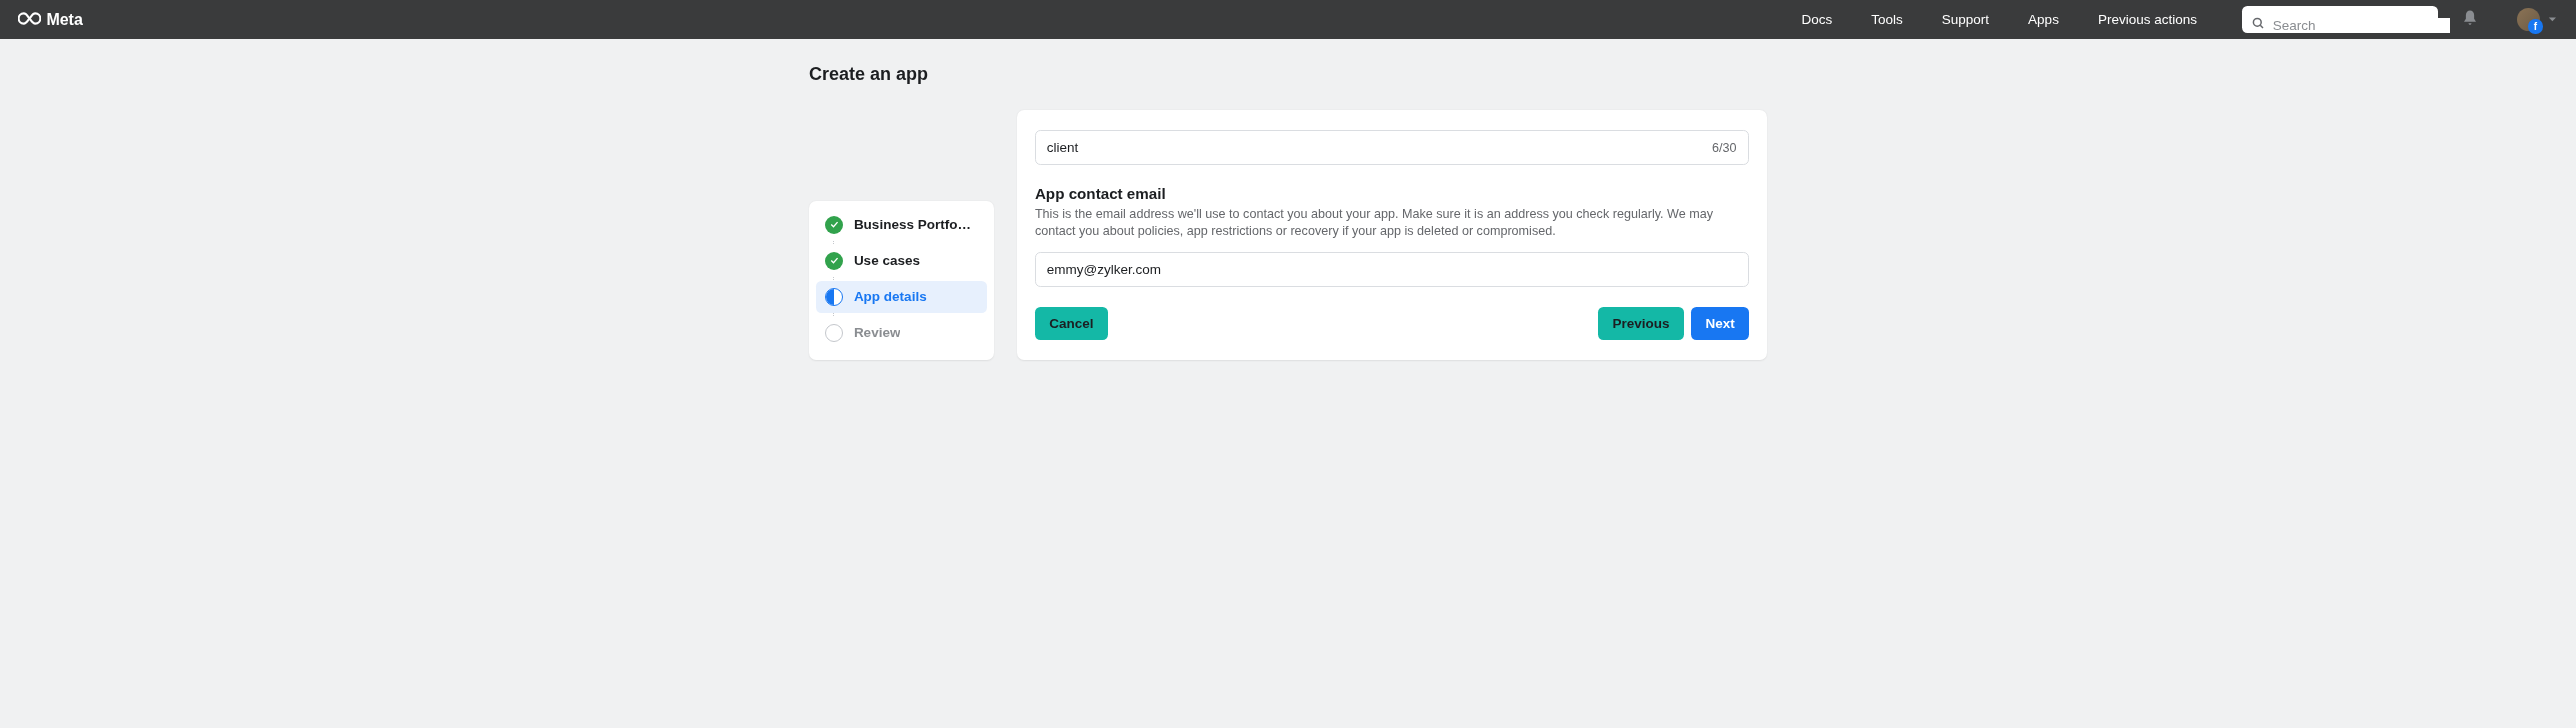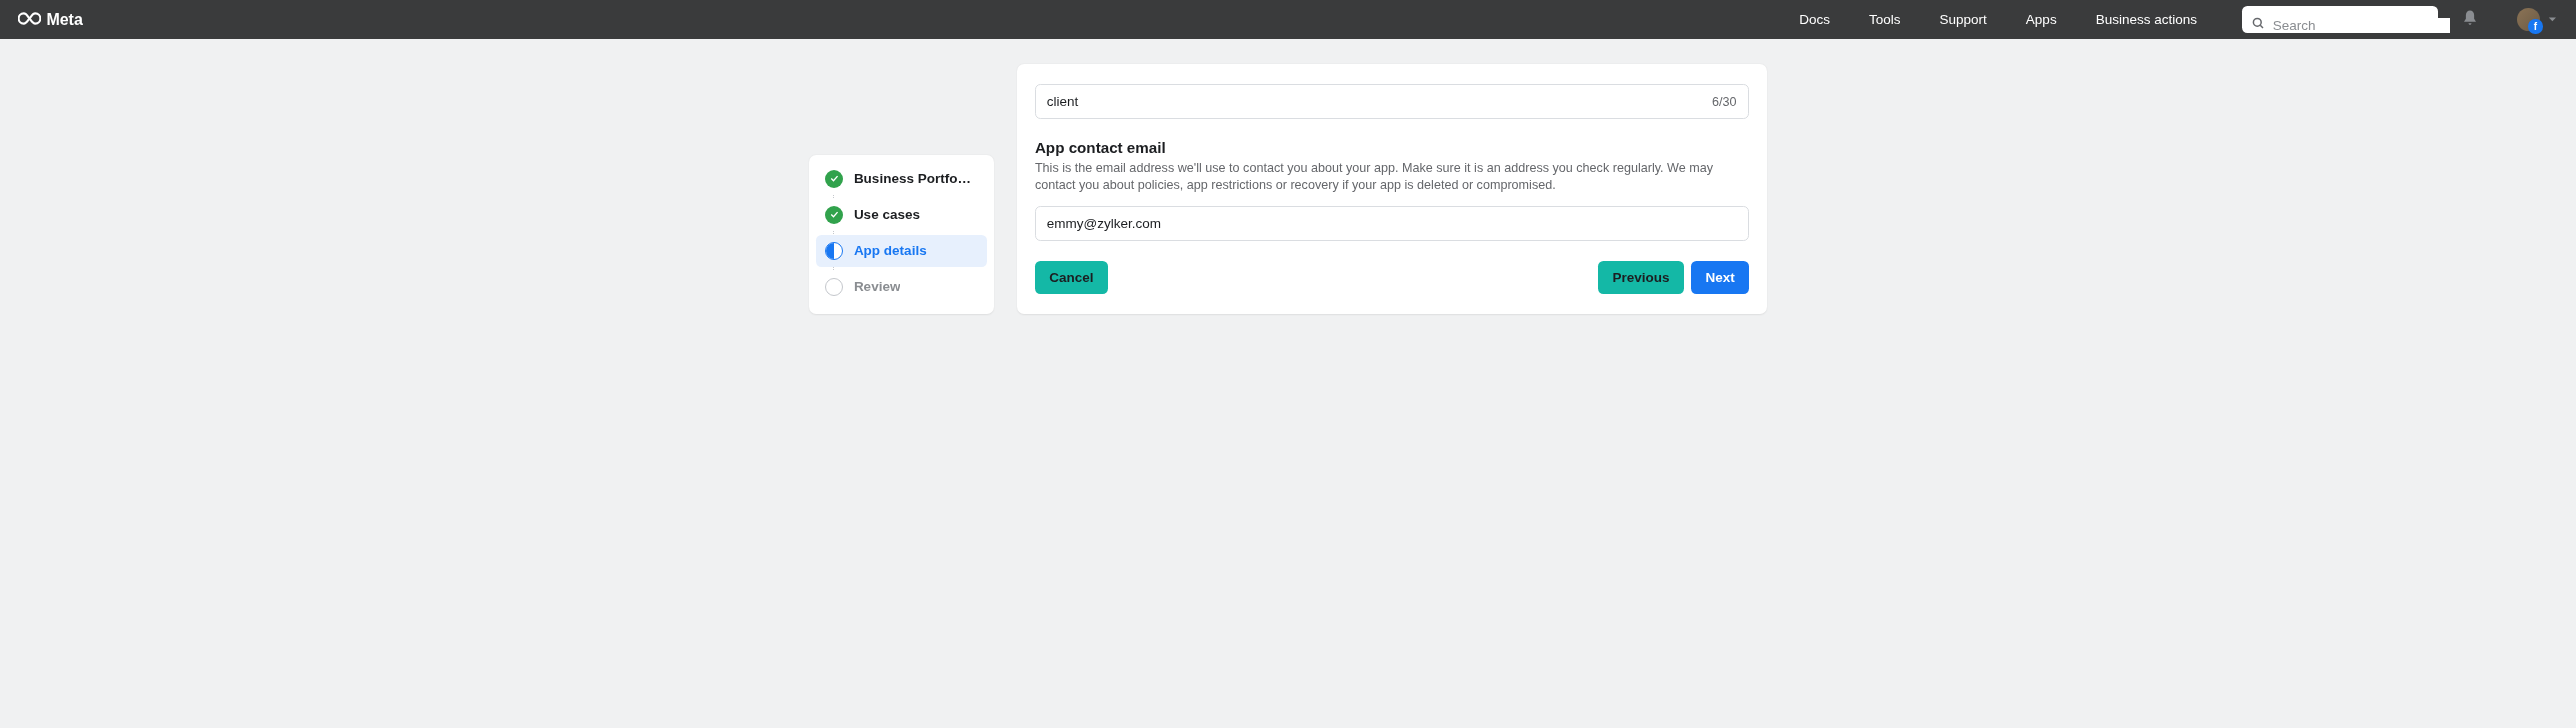--- a/index.html
+++ b/index.html
@@ -369,21 +369,21 @@
     <span class="meta-text">Meta</span>
   </div>
 
   <div class="nav-spacer"></div>
 
   <div class="nav-links">
     <span class="nav-link">Docs</span>
     <span class="nav-link">Tools</span>
     <span class="nav-link">Support</span>
     <span class="nav-link">Apps</span>
-    <span class="nav-link">Business actions</span>
+    <span class="nav-link">Previous actions</span>
   </div>
 
   <div class="search-box">
     <span>
       <svg class="search-icon" viewBox="0 0 24 24" fill="none" stroke="currentColor" stroke-width="2.5">
         <circle cx="10.5" cy="10.5" r="6.5"></circle>
         <line x1="20" y1="20" x2="15.5" y2="15.5"></line>
       </svg>
     </span>
     <input type="text" class="search-input" placeholder="Search" style="">
@@ -401,20 +401,21 @@
     </div>
     <span>
       <svg class="chevron-down-icon" viewBox="0 0 24 24" fill="currentColor">
         <path d="M4 8 L12 16 L20 8 Z"></path>
       </svg>
     </span>
   </div>
 </div>
 
 <div class="page-container">
+  <h1 class="page-title">Create an app</h1>
 
   <div class="layout">
 
     <div class="sidebar">
       <div class="step-list">
         <div class="step-connector"></div>
 
         <div class="step-item">
           <div class="step-icon-wrapper">
             <div class="step-checkmark">

